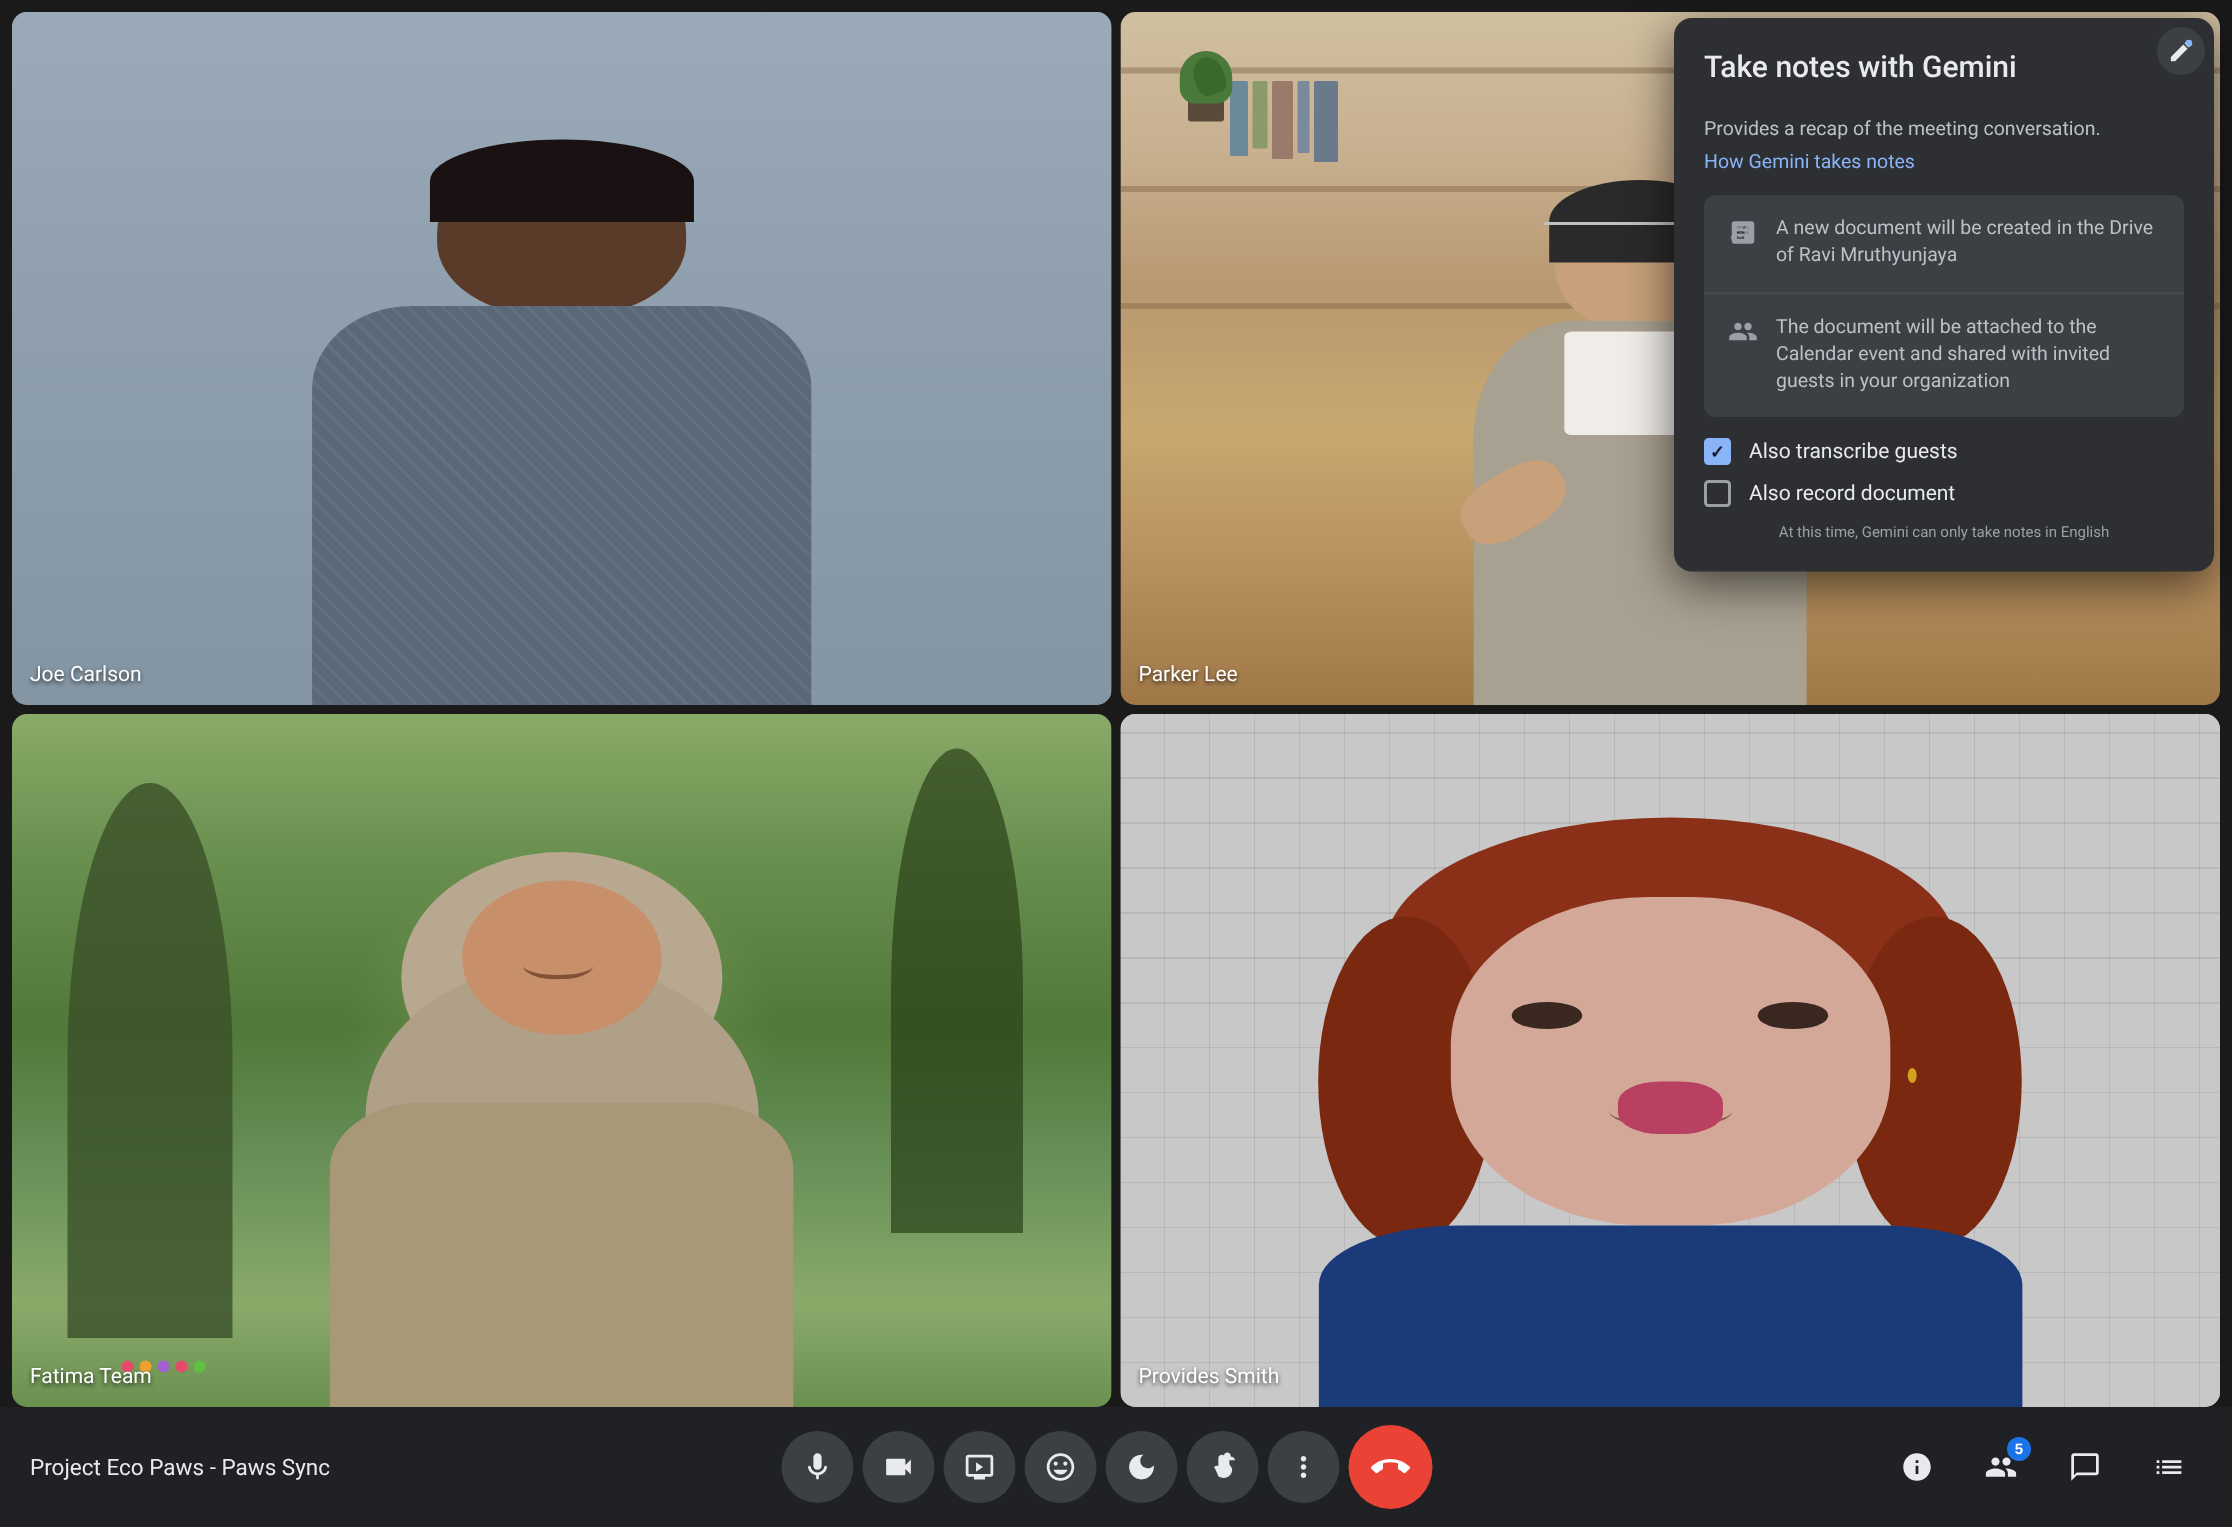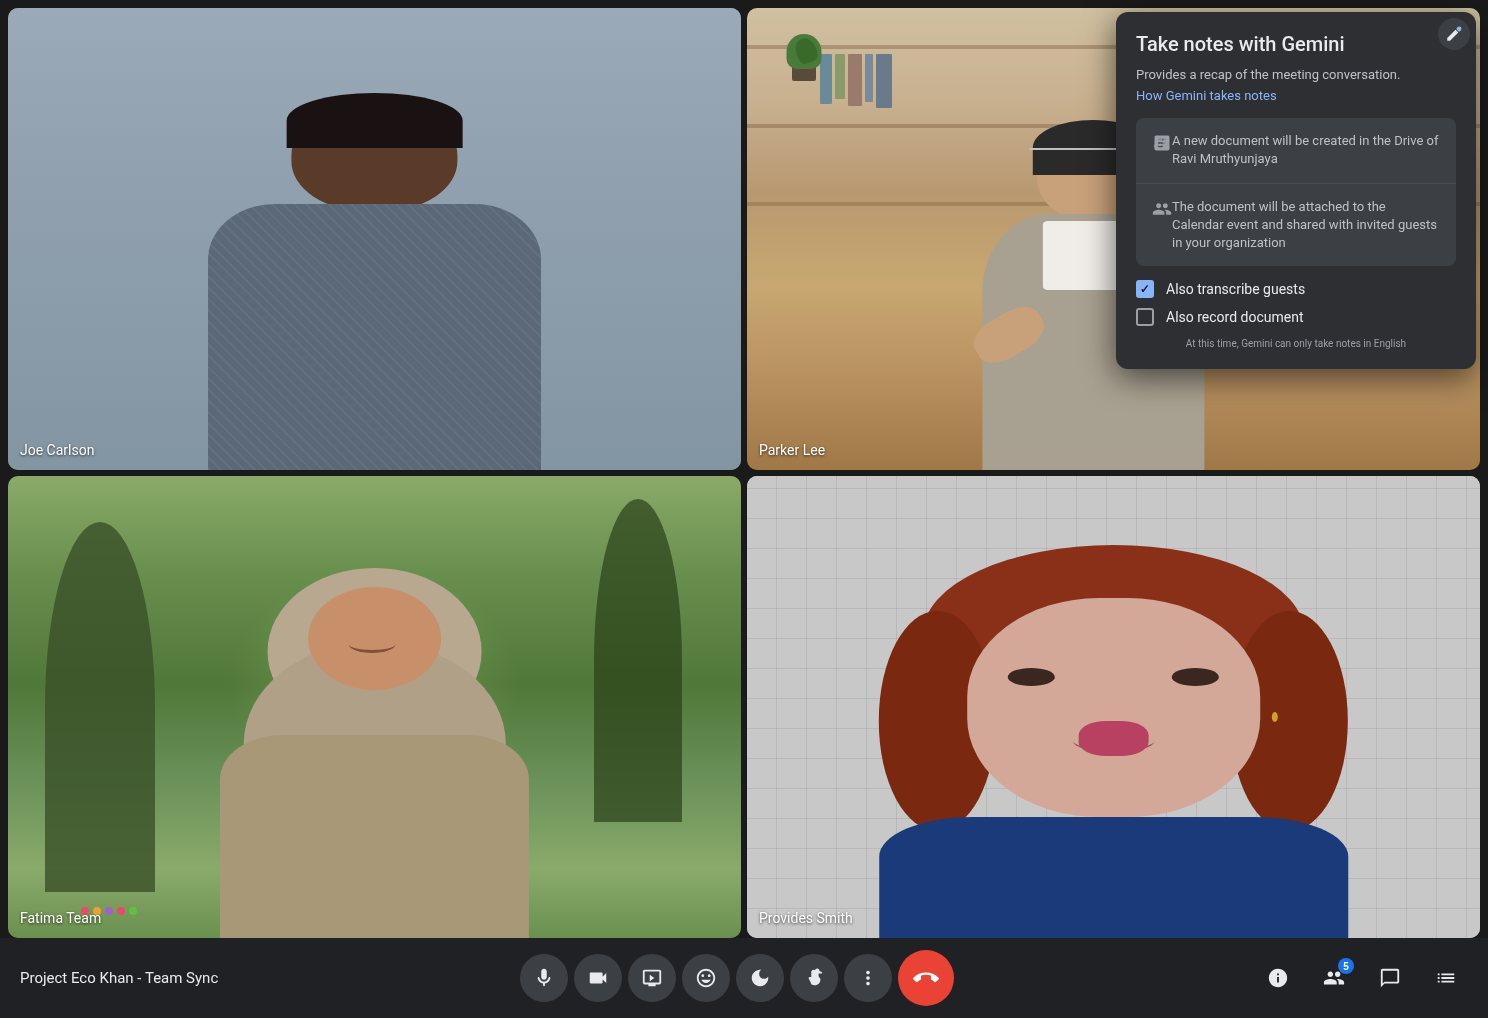--- a/index.html
+++ b/index.html
@@ -65,21 +65,21 @@
       border-radius: 12px;
       padding: 20px;
       z-index: 100;
       box-shadow: 0 8px 32px rgba(0,0,0,0.6);
     }
 
     .gemini-panel-title {
       font-size: 20px;
       font-weight: 500;
       color: #e8eaed;
-      margin-bottom: 10px;
+      margin-bottom: 22px;
     }
 
     .gemini-panel-subtitle {
       font-size: 13px;
       color: #bdc1c6;
       margin-bottom: 1px;
       line-height: 1.4;
     }
 
     .gemini-link {
@@ -92,20 +92,21 @@
     .info-cards {
       margin: 14px 0;
       background: #3c3f44;
       border-radius: 8px;
       overflow: hidden;
     }
 
     .info-card {
       display: flex;
       align-items: flex-start;
+      gap: 12px;
       padding: 14px 16px;
       font-size: 13px;
       color: #bdc1c6;
       line-height: 1.4;
     }
 
     .info-card + .info-card {
       border-top: 1px solid #4a4d52;
     }
 
@@ -531,21 +532,21 @@
 
 
       <div class="english-note">At this time, Gemini can only take notes in English</div>
 
     </div>
 
   </div>
 
   <div class="bottom-bar">
 
-    <span class="meeting-title">Project Eco Khan - Team Sync</span>
+    <span class="meeting-title">Project Eco Paws - Paws Sync</span>
 
     <div class="bottom-controls">
 
       <button class="control-btn" title="Microphone">
         <svg class="icon-svg" viewBox="0 0 24 24" fill="#e8eaed">
           <path d="M12 14c1.66 0 3-1.34 3-3V5c0-1.66-1.34-3-3-3S9 3.34 9 5v6c0 1.66 1.34 3 3 3zm5.91-3c-.49 0-.9.36-.98.85C16.52 14.2 14.47 16 12 16s-4.52-1.8-4.93-4.15c-.08-.49-.49-.85-.98-.85-.61 0-1.09.54-1 1.14.49 3 2.89 5.35 5.91 5.78V20c0 .55.45 1 1 1s1-.45 1-1v-2.08c3.02-.43 5.42-2.78 5.91-5.78.1-.6-.39-1.14-1-1.14z"></path>
         </svg>
       </button>
 
       <button class="control-btn" title="Camera">

